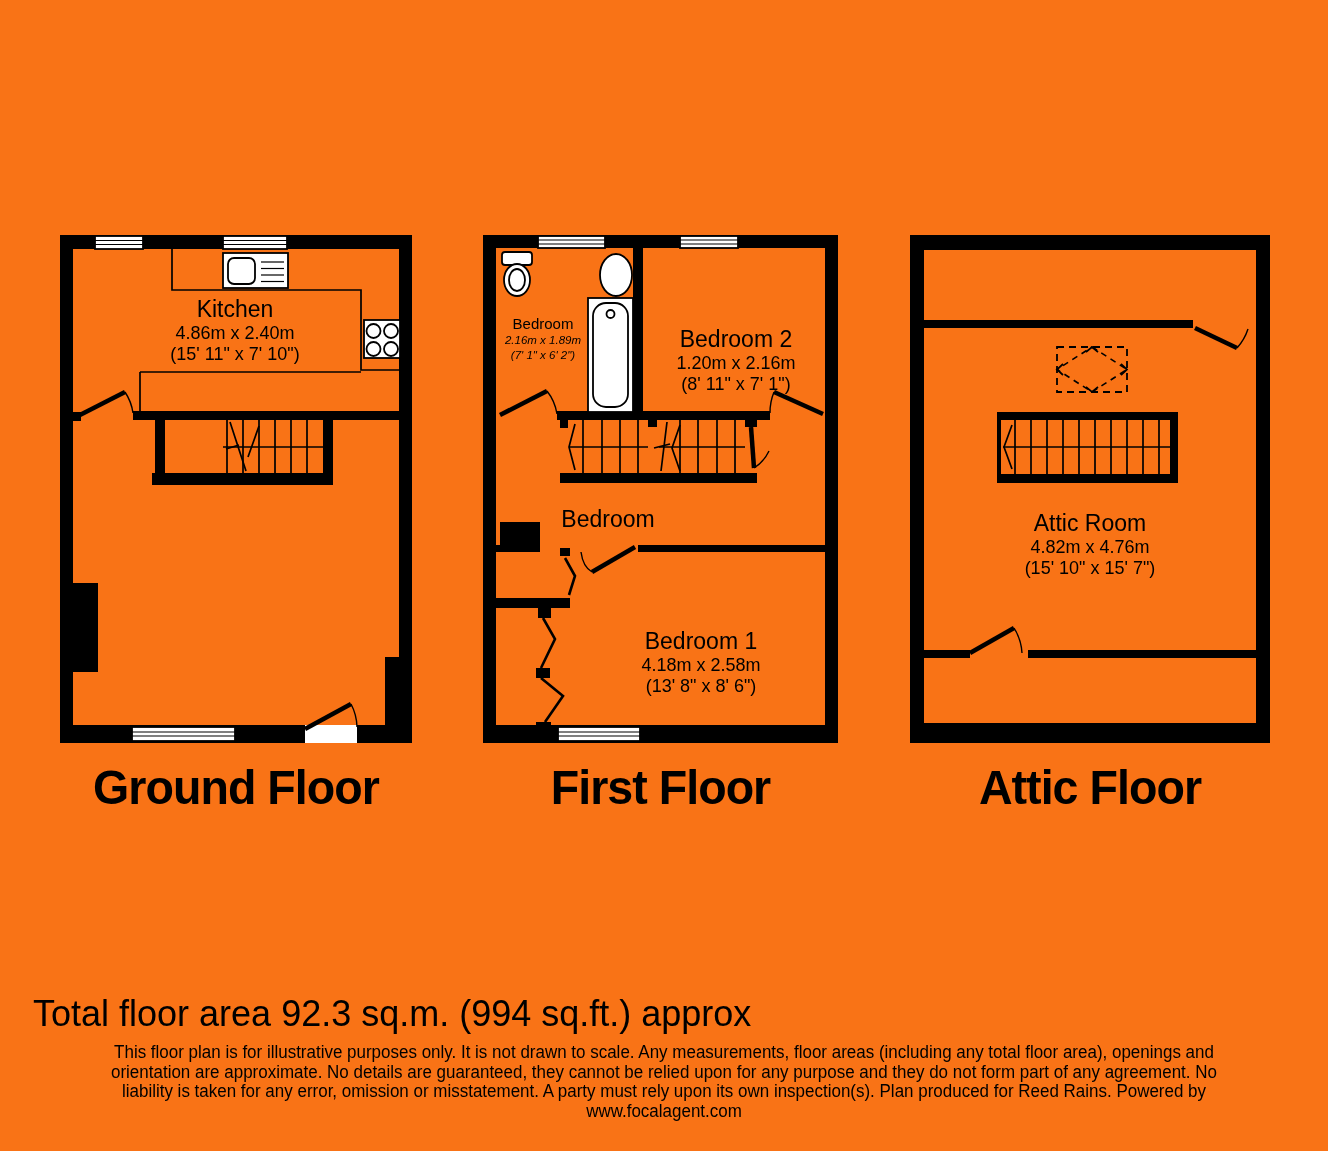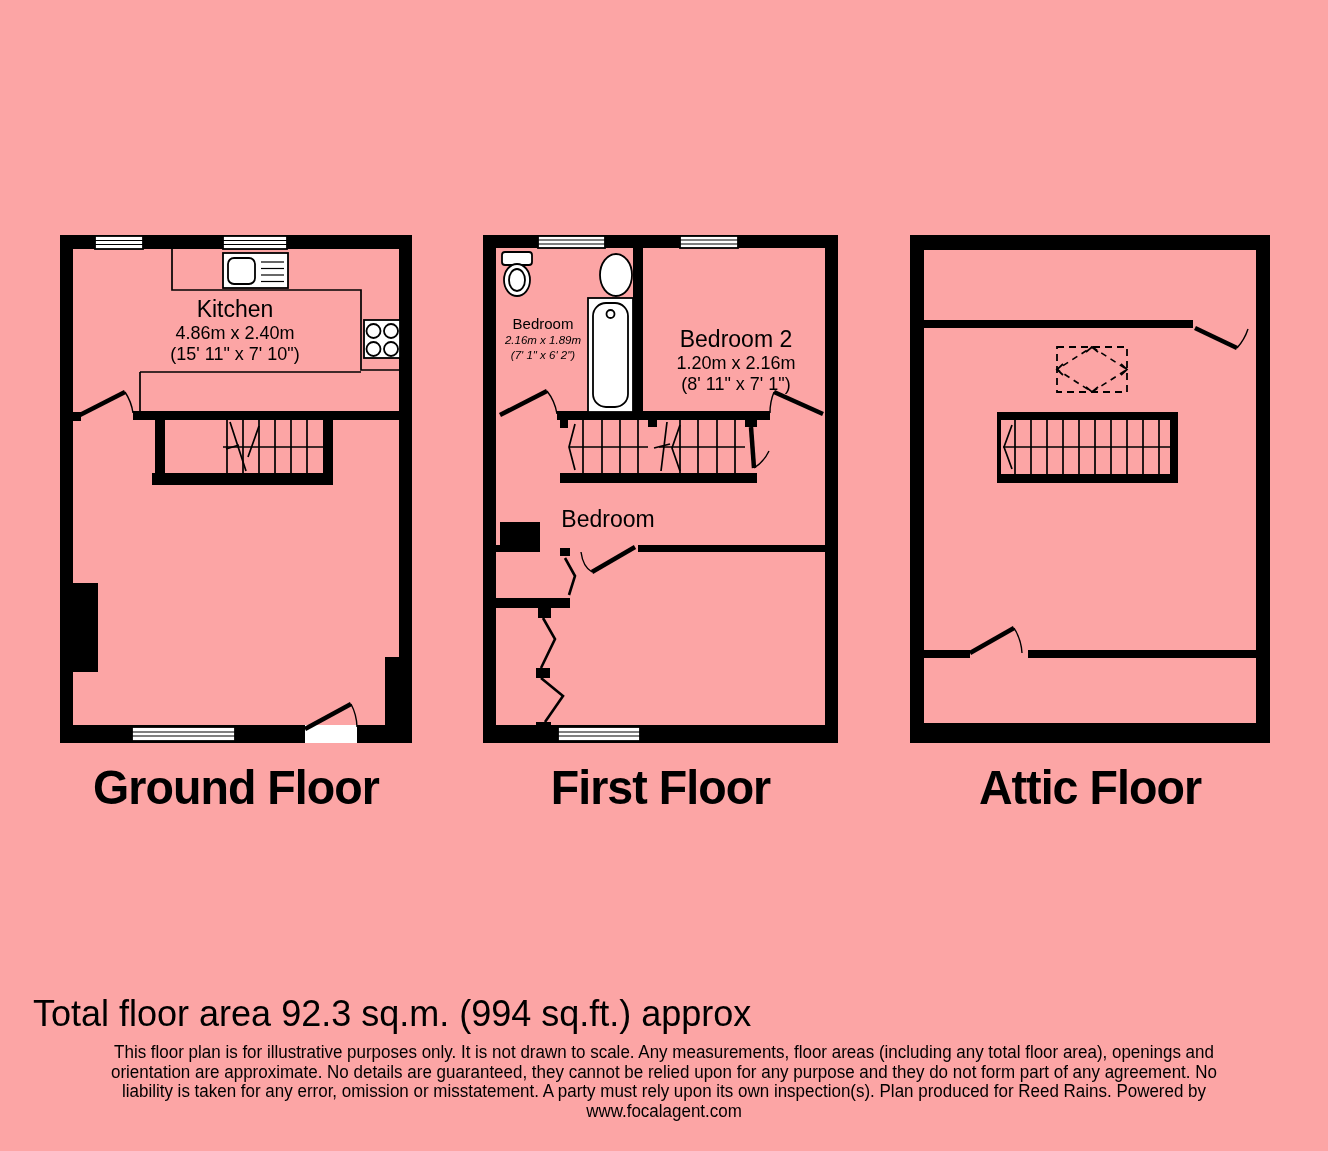--- a/index.html
+++ b/index.html
@@ -1,16 +1,16 @@
 <!DOCTYPE html>
 <html><head>
 <meta charset="utf-8">
 <style>
   html,body{margin:0;padding:0;background:#ffffff;}
-  .page{position:relative;width:1328px;height:1151px;background:#fca5a5;overflow:hidden;
+  .page{position:relative;width:1328px;height:1151px;background:#f97316;overflow:hidden;
         font-family:"Liberation Sans","DejaVu Sans",sans-serif;color:#000;}
   .floor{position:absolute;}
   .floor svg{position:absolute;left:0;top:0;}
   .room-label{position:absolute;text-align:center;line-height:1;}
   .room-name{font-size:23px;line-height:28px;}
   .room-dim{font-size:18px;line-height:21px;}
   .room-name.small{font-size:15px;line-height:18px;}
   .room-dim.small{font-size:11.5px;line-height:15px;font-style:italic;}
   .floor-title{position:absolute;text-align:center;font-weight:bold;font-size:48px;line-height:52px;
                letter-spacing:-1px;transform:scaleX(0.97);}
@@ -196,20 +196,25 @@
       <div class="room-dim small">(7' 1" x 6' 2")</div>
     </div>
     <div class="room-label" style="left:153px;top:90px;width:200px">
       <div class="room-name">Bedroom 2</div>
       <div class="room-dim">1.20m x 2.16m</div>
       <div class="room-dim">(8' 11" x 7' 1")</div>
     </div>
     <div class="room-label" style="left:75px;top:270px;width:100px">
       <div class="room-name">Bedroom</div>
     </div>
+    <div class="room-label" style="left:118px;top:392px;width:200px">
+      <div class="room-name">Bedroom 1</div>
+      <div class="room-dim">4.18m x 2.58m</div>
+      <div class="room-dim">(13' 8" x 8' 6")</div>
+    </div>
   </section>
   <div class="floor-title" style="left:483px;top:762px;width:355px">First Floor</div>
 
   <section class="floor" style="left:910px;top:235px;width:360px;height:508px">
     <svg width="360" height="508" viewBox="0 0 360 508">
       <g>
         <rect class="wall" x="0" y="0" width="360" height="15"></rect>
         <rect class="wall" x="0" y="488" width="360" height="20"></rect>
         <rect class="wall" x="0" y="0" width="14" height="508"></rect>
         <rect class="wall" x="346" y="0" width="14" height="508"></rect>
@@ -236,20 +241,25 @@
       </g>
       <g>
         <line class="leaf" x1="285" y1="93" x2="327" y2="113"></line>
         <path class="arc" d="M327,113 A53,53 0 0 0 338,94"></path>
       </g>
       <g>
         <line class="leaf" x1="60" y1="418" x2="104" y2="393"></line>
         <path class="arc" d="M104,393 A52,52 0 0 1 112,418"></path>
       </g>
     </svg>
+    <div class="room-label" style="left:80px;top:274px;width:200px">
+      <div class="room-name">Attic Room</div>
+      <div class="room-dim">4.82m x 4.76m</div>
+      <div class="room-dim">(15' 10" x 15' 7")</div>
+    </div>
   </section>
   <div class="floor-title" style="left:910px;top:762px;width:360px">Attic Floor</div>
 
   <div class="total-area">Total floor area 92.3 sq.m. (994 sq.ft.) approx</div>
   <div class="disclaimer">
     <div>This floor plan is for illustrative purposes only. It is not drawn to scale. Any measurements, floor areas (including any total floor area), openings and</div>
     <div>orientation are approximate. No details are guaranteed, they cannot be relied upon for any purpose and they do not form part of any agreement. No</div>
     <div>liability is taken for any error, omission or misstatement. A party must rely upon its own inspection(s). Plan produced for Reed Rains. Powered by</div>
     <div>www.focalagent.com</div>
   </div>

